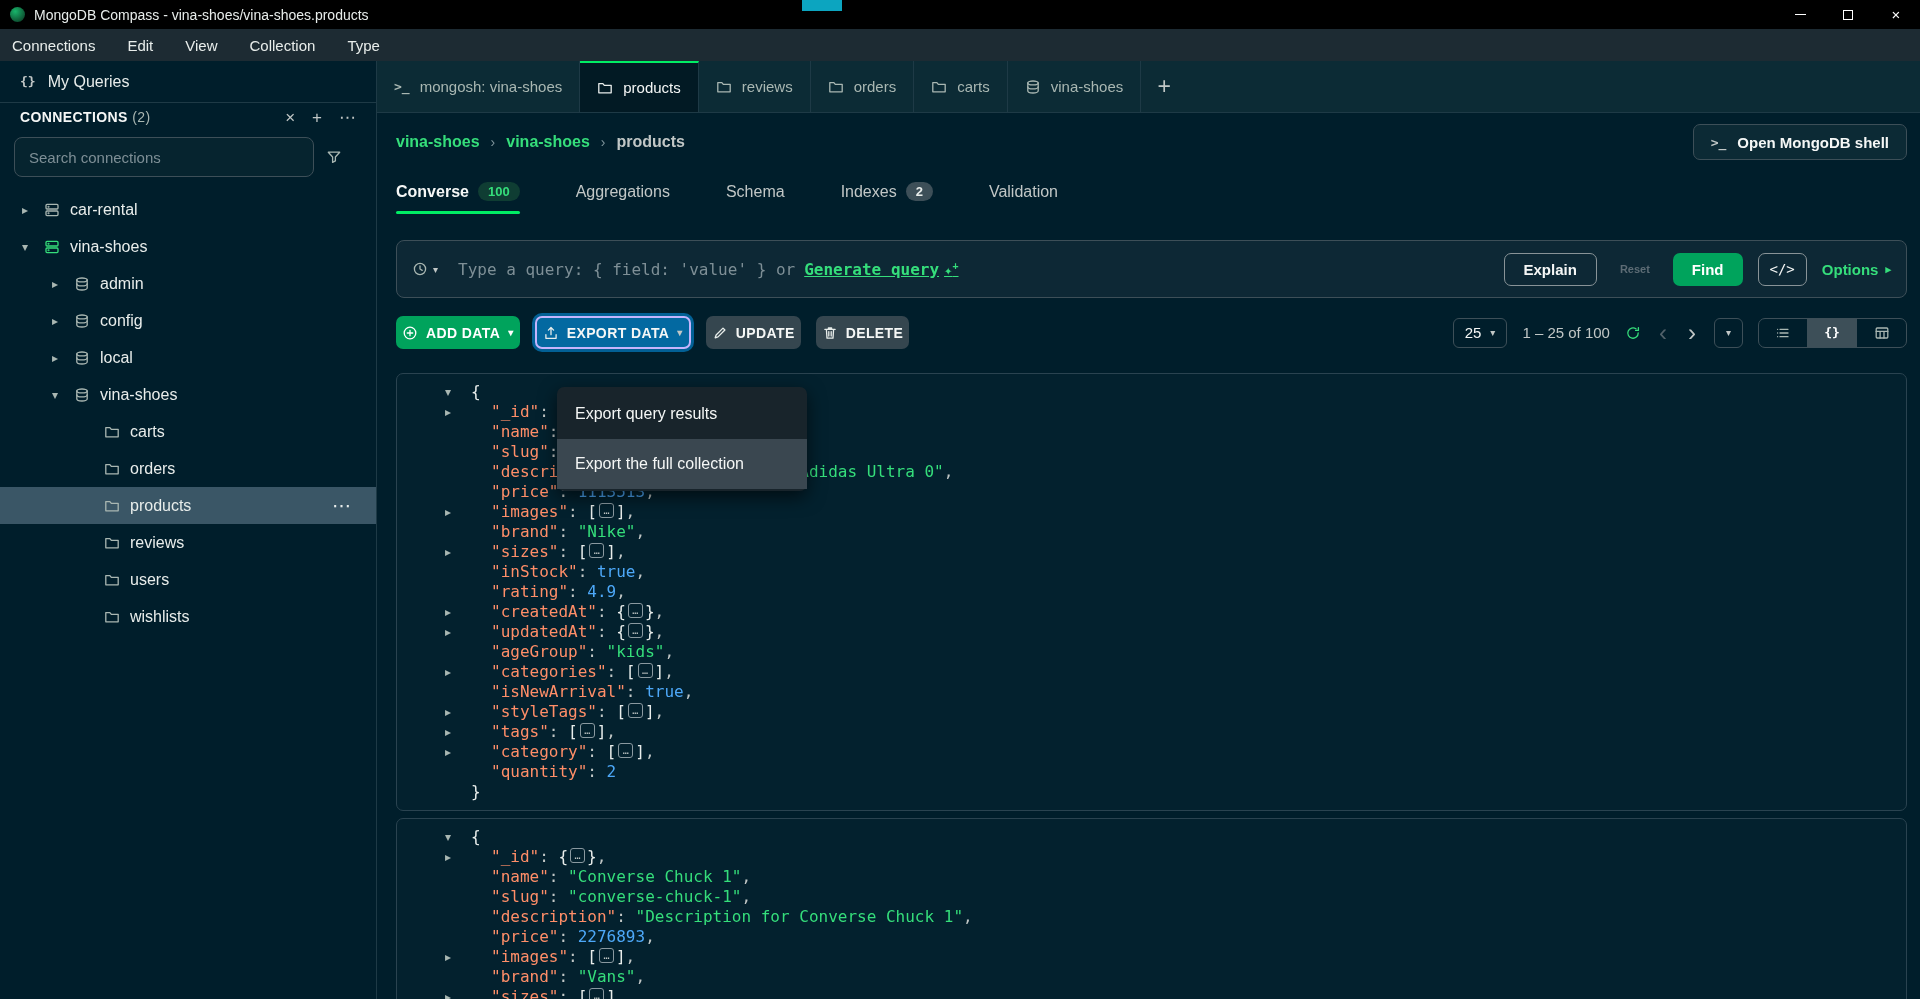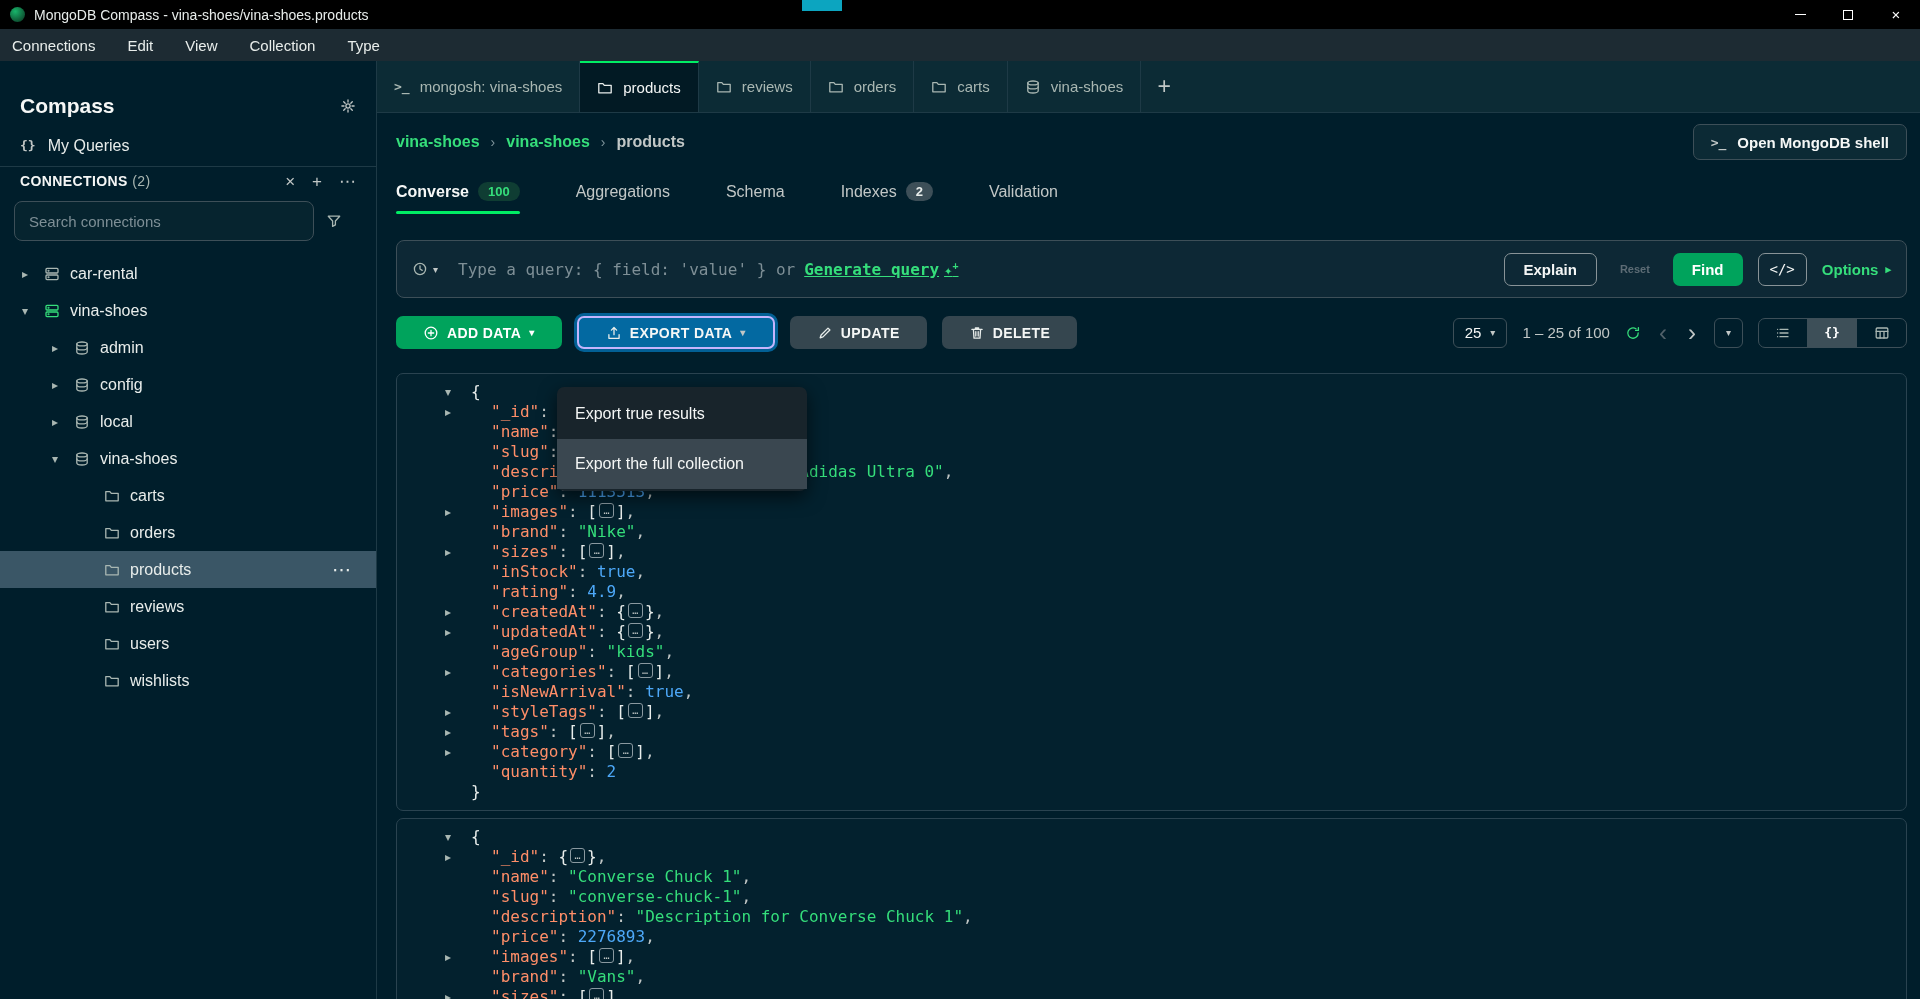--- a/index.html
+++ b/index.html
@@ -96,21 +96,21 @@
     color:#F5F7F6;display:inline-flex;align-items:center;}
   .btn-reset{font-size:11px;font-weight:600;color:#5D6C75;padding:0 8px;}
   .btn-find{height:33px;padding:0 19px;background:var(--green-button,#00A35C);border-radius:7px;font-size:15px;
     font-weight:bold;color:#fff;display:inline-flex;align-items:center;}
   .btn-code{height:33px;padding:0 11px;border:1px solid #889397;border-radius:7px;color:#F5F7F6;
     font-family:"DejaVu Sans Mono",monospace;font-size:14px;display:inline-flex;align-items:center;}
   .qb-options{display:inline-flex;align-items:center;gap:7px;color:var(--green-link,#35DE7B);font-size:15px;font-weight:bold;}
   .opt-caret{font-size:11px;}
 
   .action-bar{margin:18px 13px 0 19px;display:flex;align-items:center;gap:15px;height:33px;}
-  .ab-btn{height:33px;border-radius:7px;display:inline-flex;align-items:center;gap:8px;padding:0 27px;
+  .ab-btn{height:33px;border-radius:7px;display:inline-flex;align-items:center;gap:8px;padding:0 6px;
     font-size:14px;font-weight:bold;letter-spacing:.4px;}
   .btn-green{background:var(--green-button,#00A35C);color:#fff;}
   .btn-green .svg-ico,.btn-green .caret-sm{color:#fff;}
   .btn-export{background:#0369a1;border:2px solid #c4b5fd;color:#F5F7F6;
     box-shadow:0 0 0 3px rgba(4,152,236,.55);}
   .btn-export .svg-ico{color:#E8EDEB;}
   .btn-gray{background:#35464F;color:#F5F7F6;}
   .btn-gray .svg-ico{color:#E8EDEB;}
   .ab-right{margin-left:auto;display:flex;align-items:center;gap:15px;}
   .pill-select{height:30px;border:1px solid #3D4F58;border-radius:6px;display:inline-flex;align-items:center;
@@ -168,29 +168,20 @@
 
 <div class="menubar" data-interactable="false">
     <span class="mb-item" data-interactable="true">Connections</span>
     <span class="mb-item" data-interactable="true">Edit</span>
     <span class="mb-item" data-interactable="true">View</span>
     <span class="mb-item" data-interactable="true">Collection</span>
     <span class="mb-item" data-interactable="true">Type</span>
   </div>
 
 <aside class="sidebar" data-interactable="false">
-  <div class="sb-head" data-interactable="false">
-    <span class="sb-title" data-interactable="false">Compass</span>
-    <span class="svg-ico sb-gear" data-interactable="true">
-        <svg width="16" height="16" viewBox="0 0 16 16" fill="none" stroke="currentColor" stroke-width="1.3" stroke-linecap="round" stroke-linejoin="round">
-          <circle cx="8" cy="8" r="2.1"></circle>
-          <path d="M8 1.9v2.1M8 12v2.1M1.9 8H4M12 8h2.1M3.7 3.7l1.5 1.5M10.8 10.8l1.5 1.5M12.3 3.7l-1.5 1.5M5.2 10.8l-1.5 1.5"></path>
-        </svg>
-      </span>
-  </div>
   <div class="sb-myqueries" data-interactable="true">
     <span class="txt-ico mono" data-interactable="false">{}</span>
     <span data-interactable="false">My Queries</span>
   </div>
   <div class="sb-connhead" data-interactable="false">
     <span class="ch-label"><span data-interactable="false">CONNECTIONS</span> <span class="ch-count" data-interactable="false">(2)</span></span>
     <span class="ch-icons">
       <span class="ch-ic" data-interactable="true">×</span>
       <span class="ch-ic" data-interactable="true">+</span>
       <span class="ch-ic" data-interactable="true">⋯</span>
@@ -551,15 +542,15 @@
         <div class="doc-line" data-interactable="false"><span class="j-key">"description"</span><span class="j-punc">: </span><span class="j-str">"Description for Converse Chuck 1"</span><span class="j-punc">,</span></div>
         <div class="doc-line" data-interactable="false"><span class="j-key">"price"</span><span class="j-punc">: </span><span class="j-num">2276893</span><span class="j-punc">,</span></div>
         <div class="doc-line" data-interactable="false"><span class="d-caret" data-interactable="true">▸</span><span class="j-key">"images"</span><span class="j-punc">: </span><span class="j-br">[</span><span class="ell" data-interactable="true">…</span><span class="j-br">]</span><span class="j-punc">,</span></div>
         <div class="doc-line" data-interactable="false"><span class="j-key">"brand"</span><span class="j-punc">: </span><span class="j-str">"Vans"</span><span class="j-punc">,</span></div>
         <div class="doc-line" data-interactable="false"><span class="d-caret" data-interactable="true">▸</span><span class="j-key">"sizes"</span><span class="j-punc">: </span><span class="j-br">[</span><span class="ell" data-interactable="true">…</span><span class="j-br">]</span><span class="j-punc">,</span></div>
       </div>
     </div>
 </main>
 
 <div class="export-menu" data-interactable="false">
-    <div class="menu-item" data-interactable="true">Export true results</div>
+    <div class="menu-item" data-interactable="true">Export query results</div>
     <div class="menu-item hover" data-interactable="true">Export the full collection</div>
   </div>
 
 </body></html>

